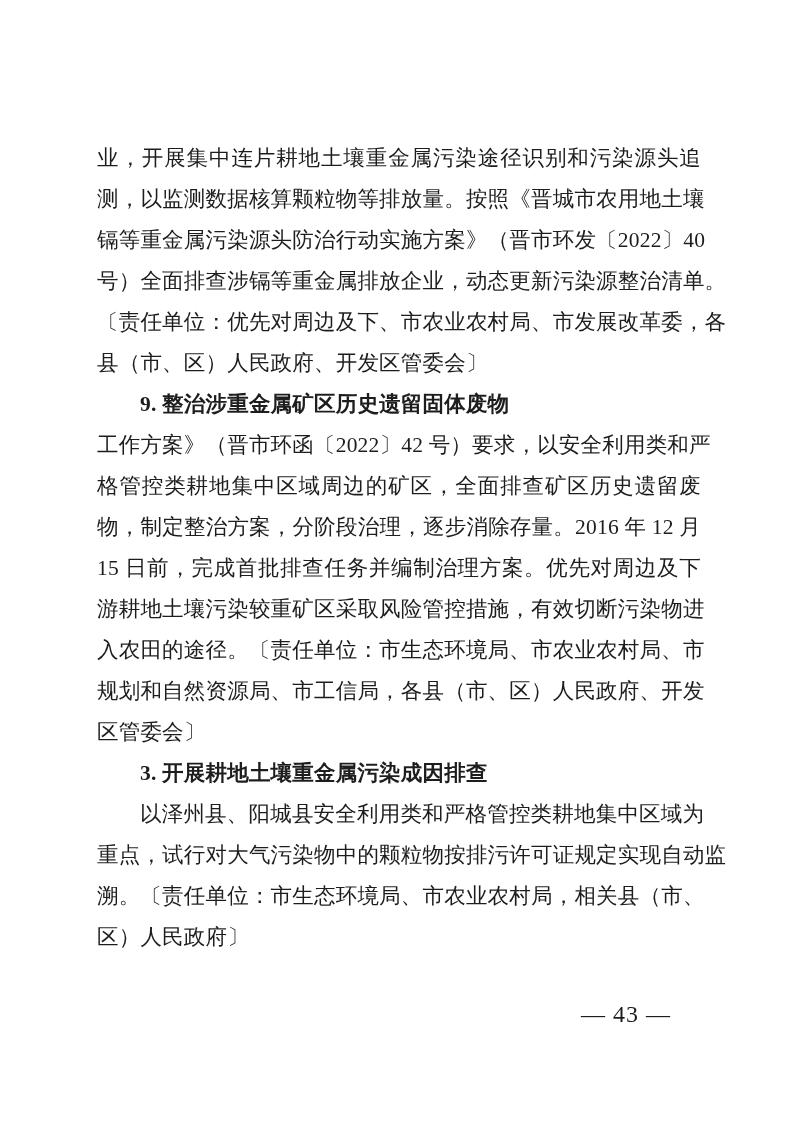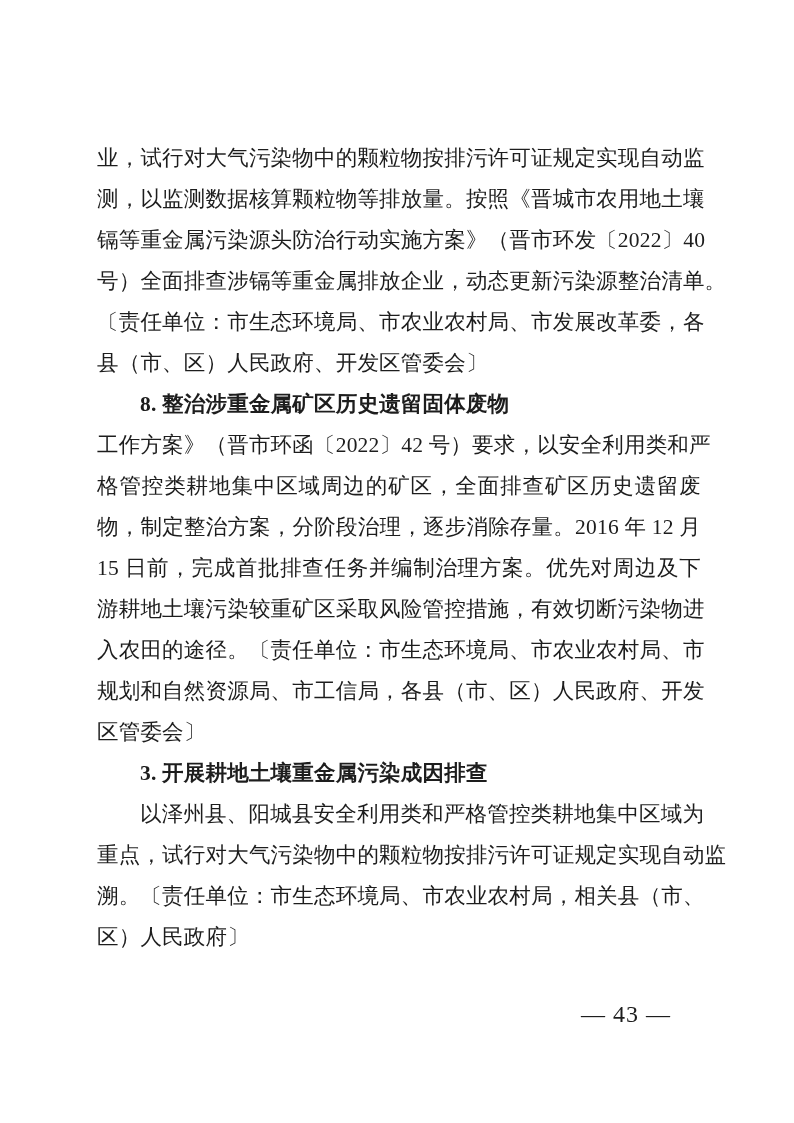--- a/index.html
+++ b/index.html
@@ -54,27 +54,27 @@
     font-size: 24px;
     color: #1d1d1d;
     letter-spacing: 1px;
   }
 </style>
 </head>
 <body>
 
 <div class="page">
   <main class="text-block" id="text-block">
-      <div class="line body">业，试行对大气污染物中的颗粒物按排污许可证规定实现自动监</div>
+      <div class="line body">业，开展集中连片耕地土壤重金属污染途径识别和污染源头追</div>
       <div class="line body">测，以监测数据核算颗粒物等排放量。按照《晋城市农用地土壤</div>
       <div class="line body">镉等重金属污染源头防治行动实施方案》（晋市环发〔2022〕40</div>
       <div class="line body">号）全面排查涉镉等重金属排放企业，动态更新污染源整治清单。</div>
-      <div class="line body">〔责任单位：市生态环境局、市农业农村局、市发展改革委，各</div>
+      <div class="line body">〔责任单位：优先对周边及下、市农业农村局、市发展改革委，各</div>
       <div class="line body-end">县（市、区）人民政府、开发区管委会〕</div>
-      <div class="line heading">8. 整治涉重金属矿区历史遗留固体废物</div>
+      <div class="line heading">9. 整治涉重金属矿区历史遗留固体废物</div>
       <div class="line body">工作方案》（晋市环函〔2022〕42 号）要求，以安全利用类和严</div>
       <div class="line body">格管控类耕地集中区域周边的矿区，全面排查矿区历史遗留废</div>
       <div class="line body">物，制定整治方案，分阶段治理，逐步消除存量。2016 年 12 月</div>
       <div class="line body">15 日前，完成首批排查任务并编制治理方案。优先对周边及下</div>
       <div class="line body">游耕地土壤污染较重矿区采取风险管控措施，有效切断污染物进</div>
       <div class="line body">入农田的途径。〔责任单位：市生态环境局、市农业农村局、市</div>
       <div class="line body">规划和自然资源局、市工信局，各县（市、区）人民政府、开发</div>
       <div class="line body-end">区管委会〕</div>
       <div class="line heading">3. 开展耕地土壤重金属污染成因排查</div>
       <div class="line body-indent">以泽州县、阳城县安全利用类和严格管控类耕地集中区域为</div>

